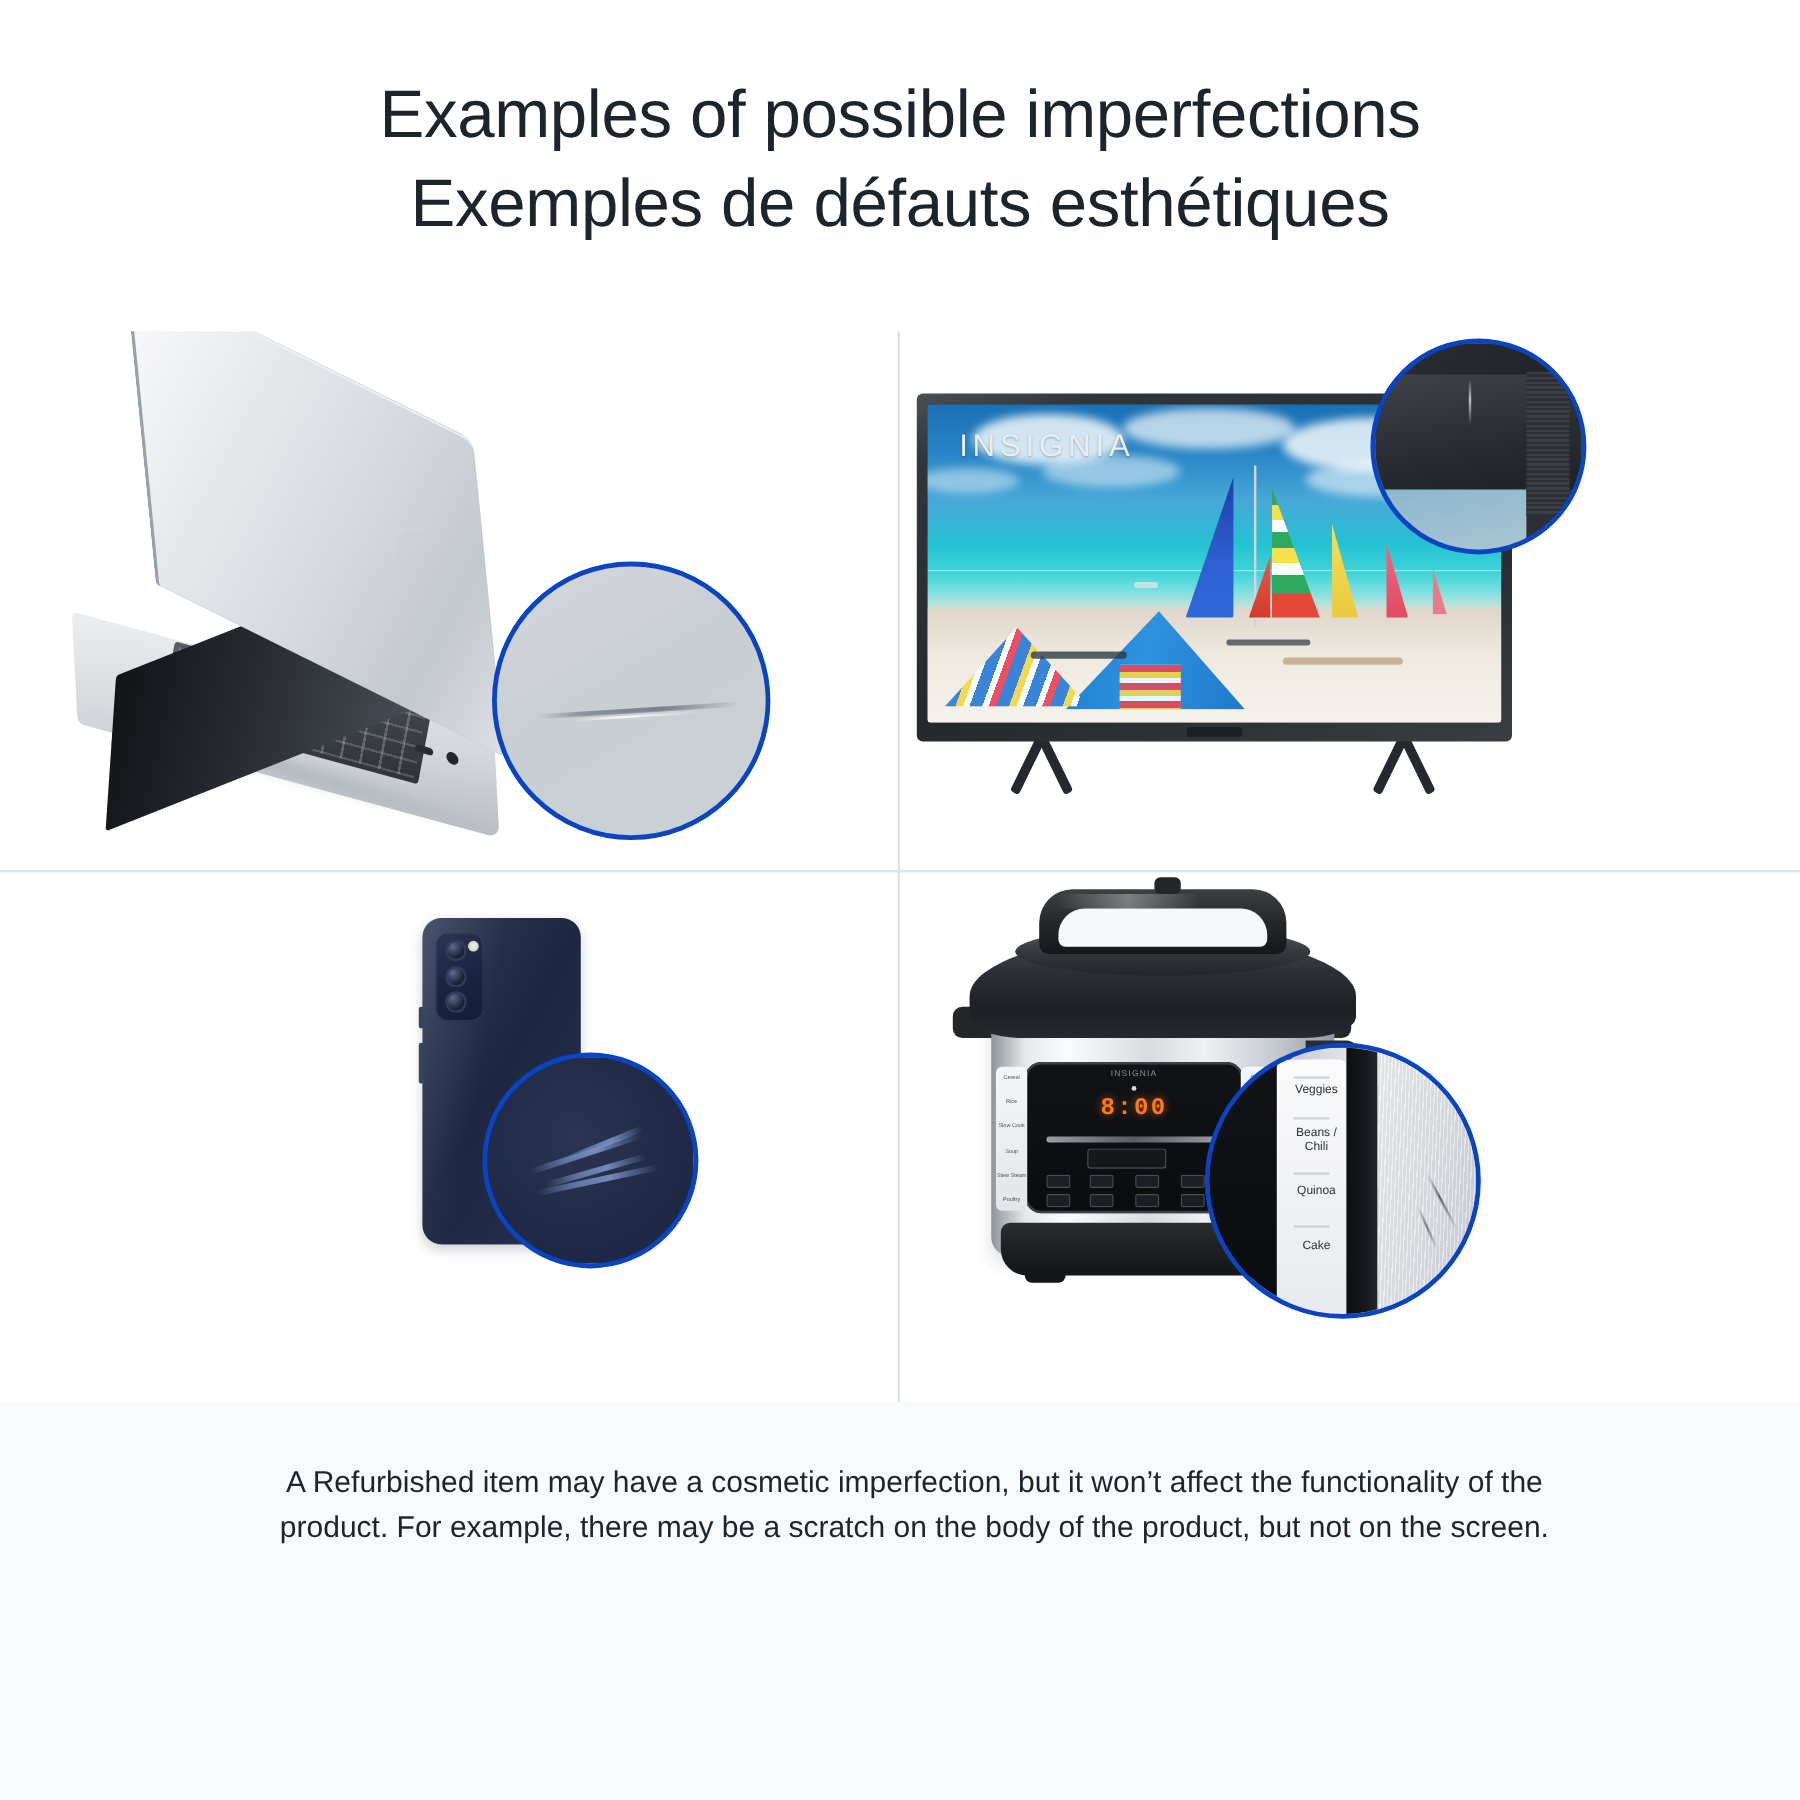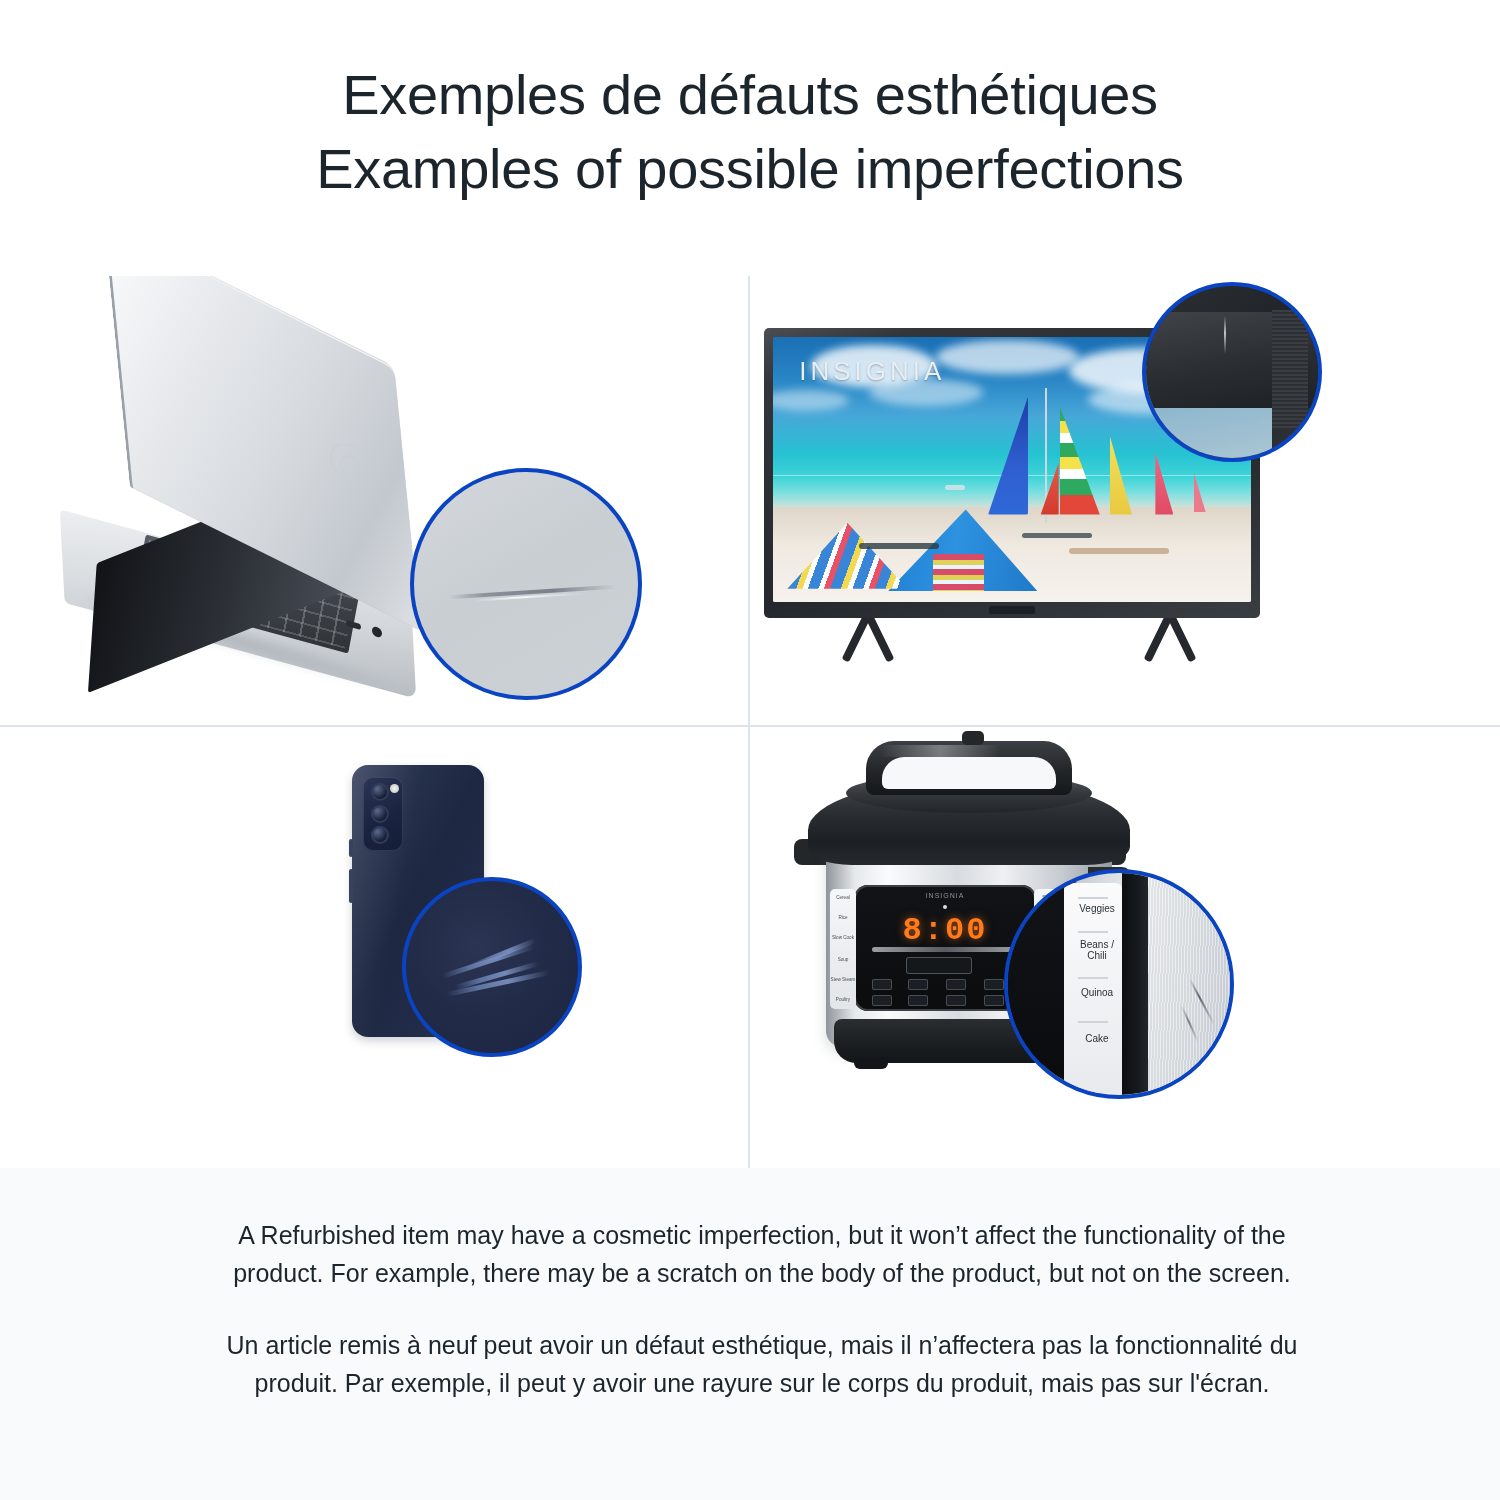--- a/index.html
+++ b/index.html
@@ -345,21 +345,21 @@
     background: linear-gradient(180deg,#111316 0%, #0a0c0e 100%);
     box-shadow: inset 0 0 0 2px #3c4046;
   }
   .ck-brand{ position:absolute; left:50%; top:7px; transform:translateX(-50%);
              font-size:7px; letter-spacing:1px; color:#8d949c; }
   .ck-dot{ position:absolute; left:50%; top:20px; transform:translateX(-50%);
            width:4px;height:4px;border-radius:50%;background:#d8dde2;}
   .ck-led{
     position:absolute; left:50%; top:27px; transform:translateX(-50%);
     font-family:"Liberation Mono", monospace;
-    font-size:32px; font-weight:700; letter-spacing:2px;
+    font-size:20px; font-weight:700; letter-spacing:2px;
     color:#ff7a1a; text-shadow:0 0 8px rgba(255,122,26,.65);
   }
   .ck-bar{ position:absolute; left:18px; top:62px; width:146px; height:5px; border-radius:3px;
            background: linear-gradient(90deg,#c9ced4 0%, #6e757c 50%, #c9ced4 100%); opacity:.75;}
   .ck-subbtn{ position:absolute; left:52px; top:72px; width:66px; height:17px; border-radius:3px;
               background:#15181b; box-shadow: inset 0 0 0 1px #4d535a;}
   .ck-leftcol{ position:absolute; left:-24px; top:4px; width:26px; height:120px;
                background: linear-gradient(180deg,#f5f6f7 0%, #e3e6e9 100%); border-radius:5px;}
   .ck-rightcol{ position:absolute; right:-24px; top:4px; width:26px; height:120px;
                 background: linear-gradient(180deg,#f5f6f7 0%, #e3e6e9 100%); border-radius:5px;}
@@ -400,22 +400,22 @@
     font-size:25px; line-height:38px; color:#1d252c;
   }
   .footer p.fr { margin-top:34px; }
 </style>
 </head>
 <body>
 
 <div id="page">
 
   <div class="title-block">
+    <span class="title-line">Examples of possible imperfections</span>
     <span class="title-line">Exemples de défauts esthétiques</span>
-    <span class="title-line">Examples of possible imperfections</span>
   </div>
 
   <div class="grid">
     <div class="vline"></div>
     <div class="hline"></div>
 
     <div class="cell cell-tl">
       <div class="laptop-wrap">
         <div class="base"></div>
         <div class="base-shadow"></div>
@@ -570,16 +570,15 @@
             <div class="mc-scratch"></div>
             <div class="mc-scratch2"></div>
           </div>
         </div>
       </div>
     </div>
   </div>
 
   <div class="footer">
     <p class="en">A Refurbished item may have a cosmetic imperfection, but it won’t affect the functionality of the product. For example, there may be a scratch on the body of the product, but not on the screen.</p>
-    <p class="fr">Un article remis à neuf peut avoir un défaut esthétique, mais il n’affectera pas la fonctionnalité du produit. Par exemple, il peut y avoir une rayure sur le corps du produit, mais pas sur l'écran.</p>
   </div>
 
 </div>
 
 </body></html>

